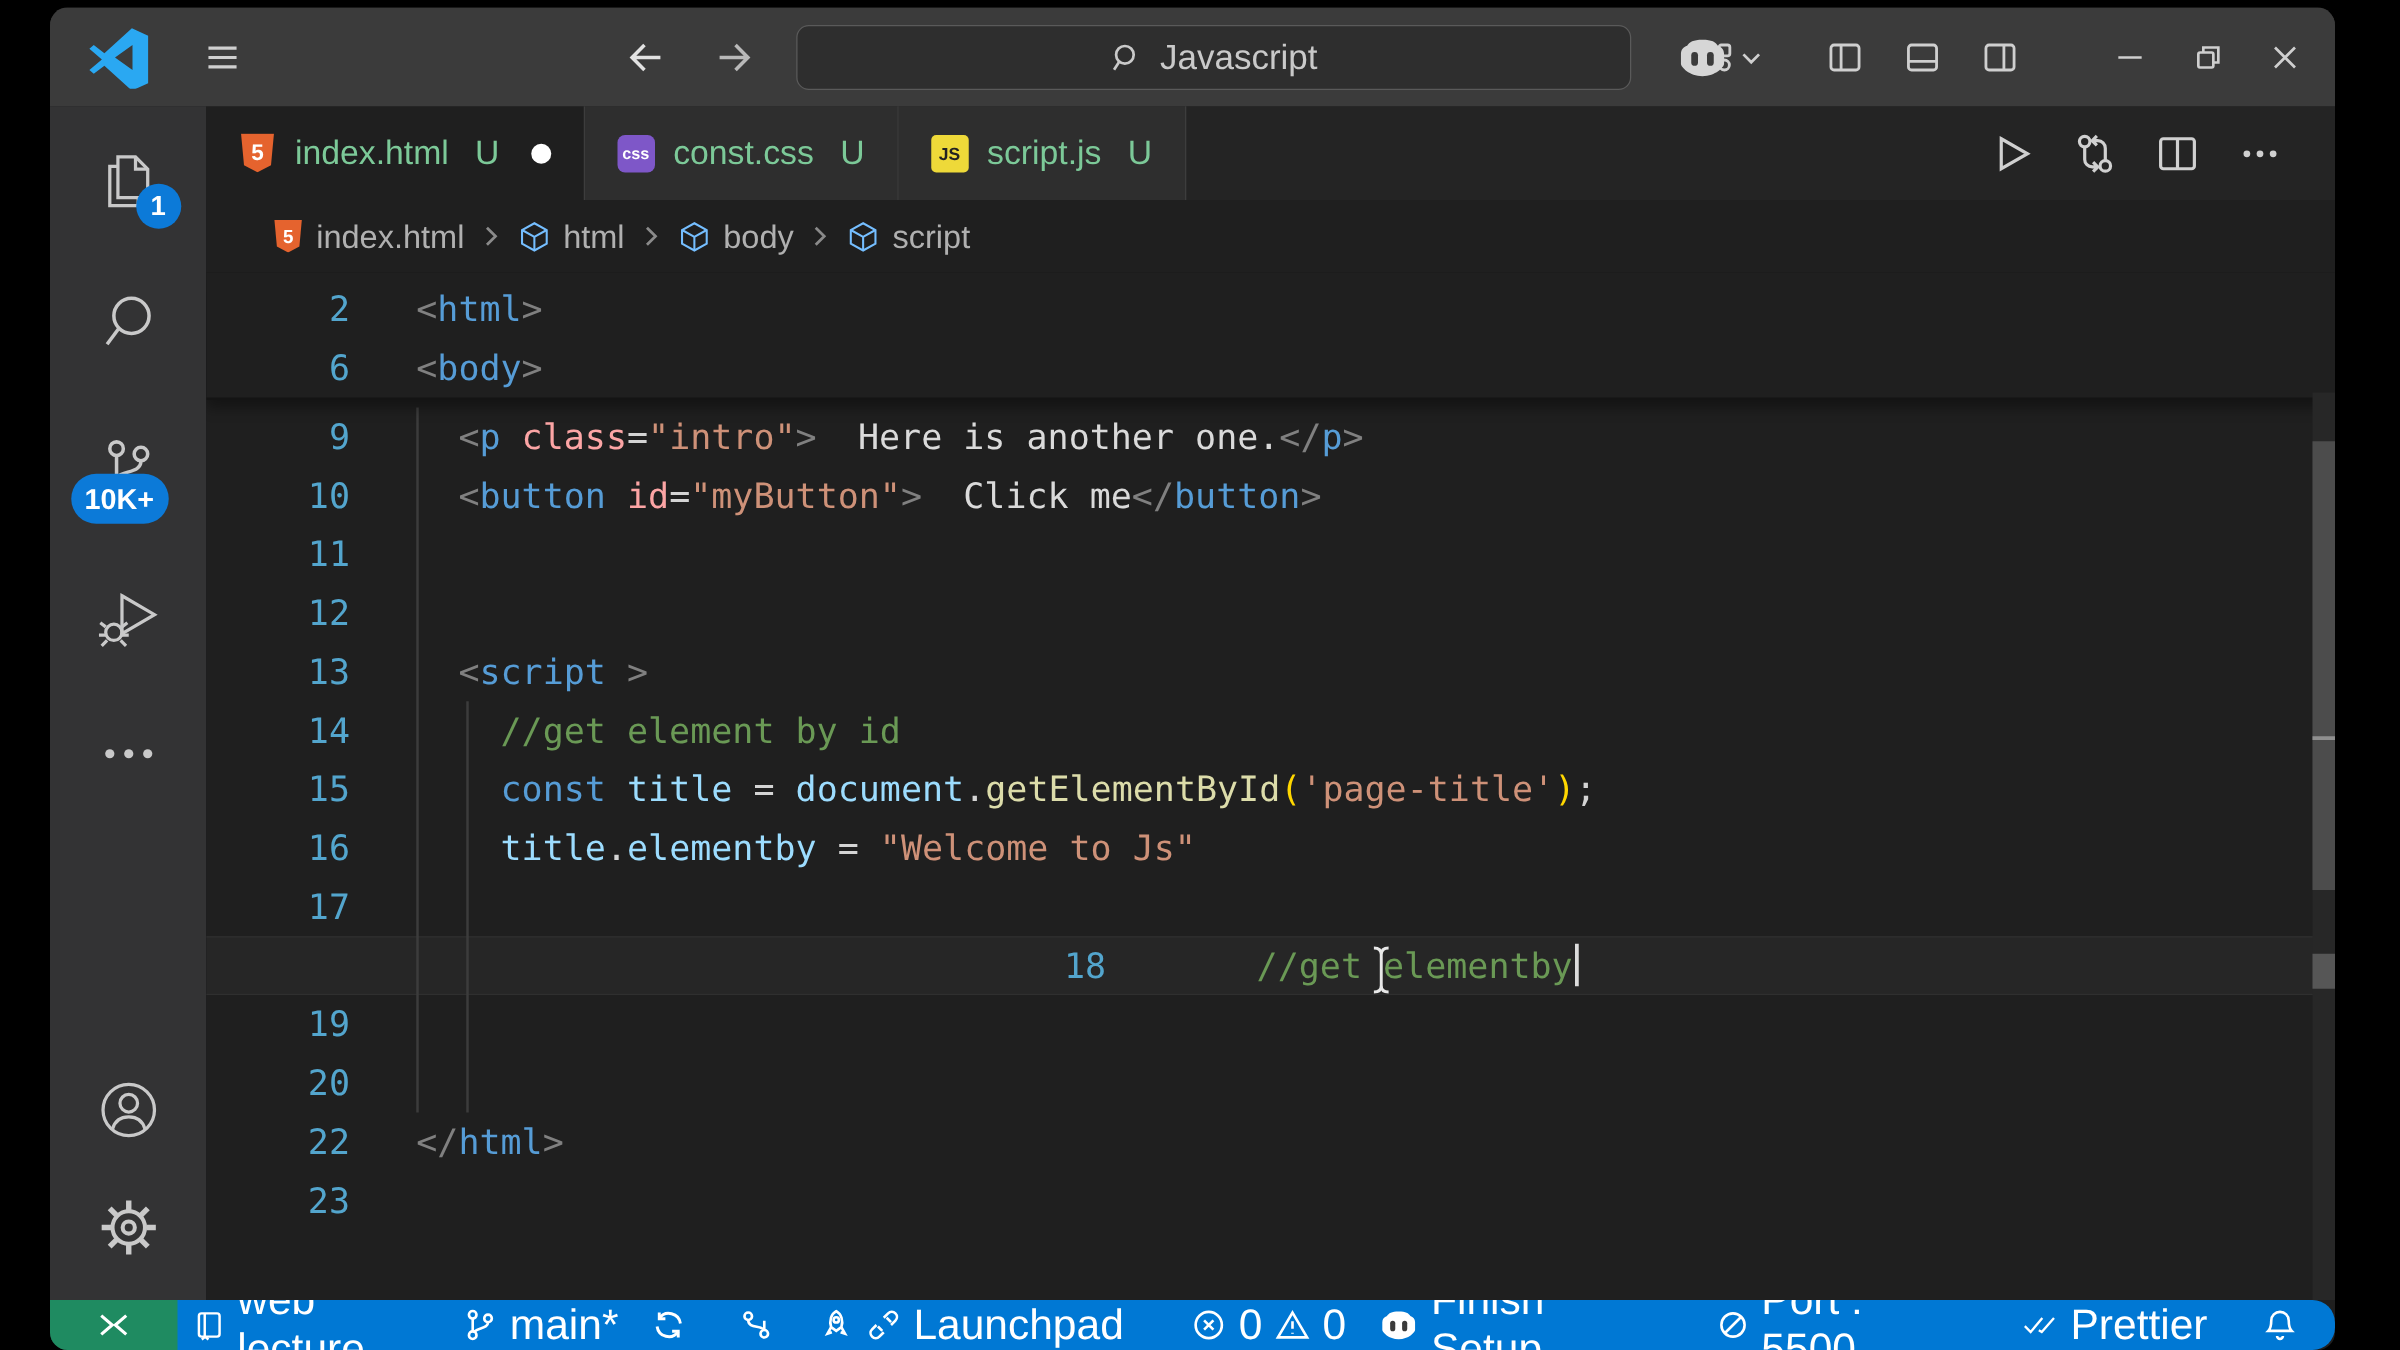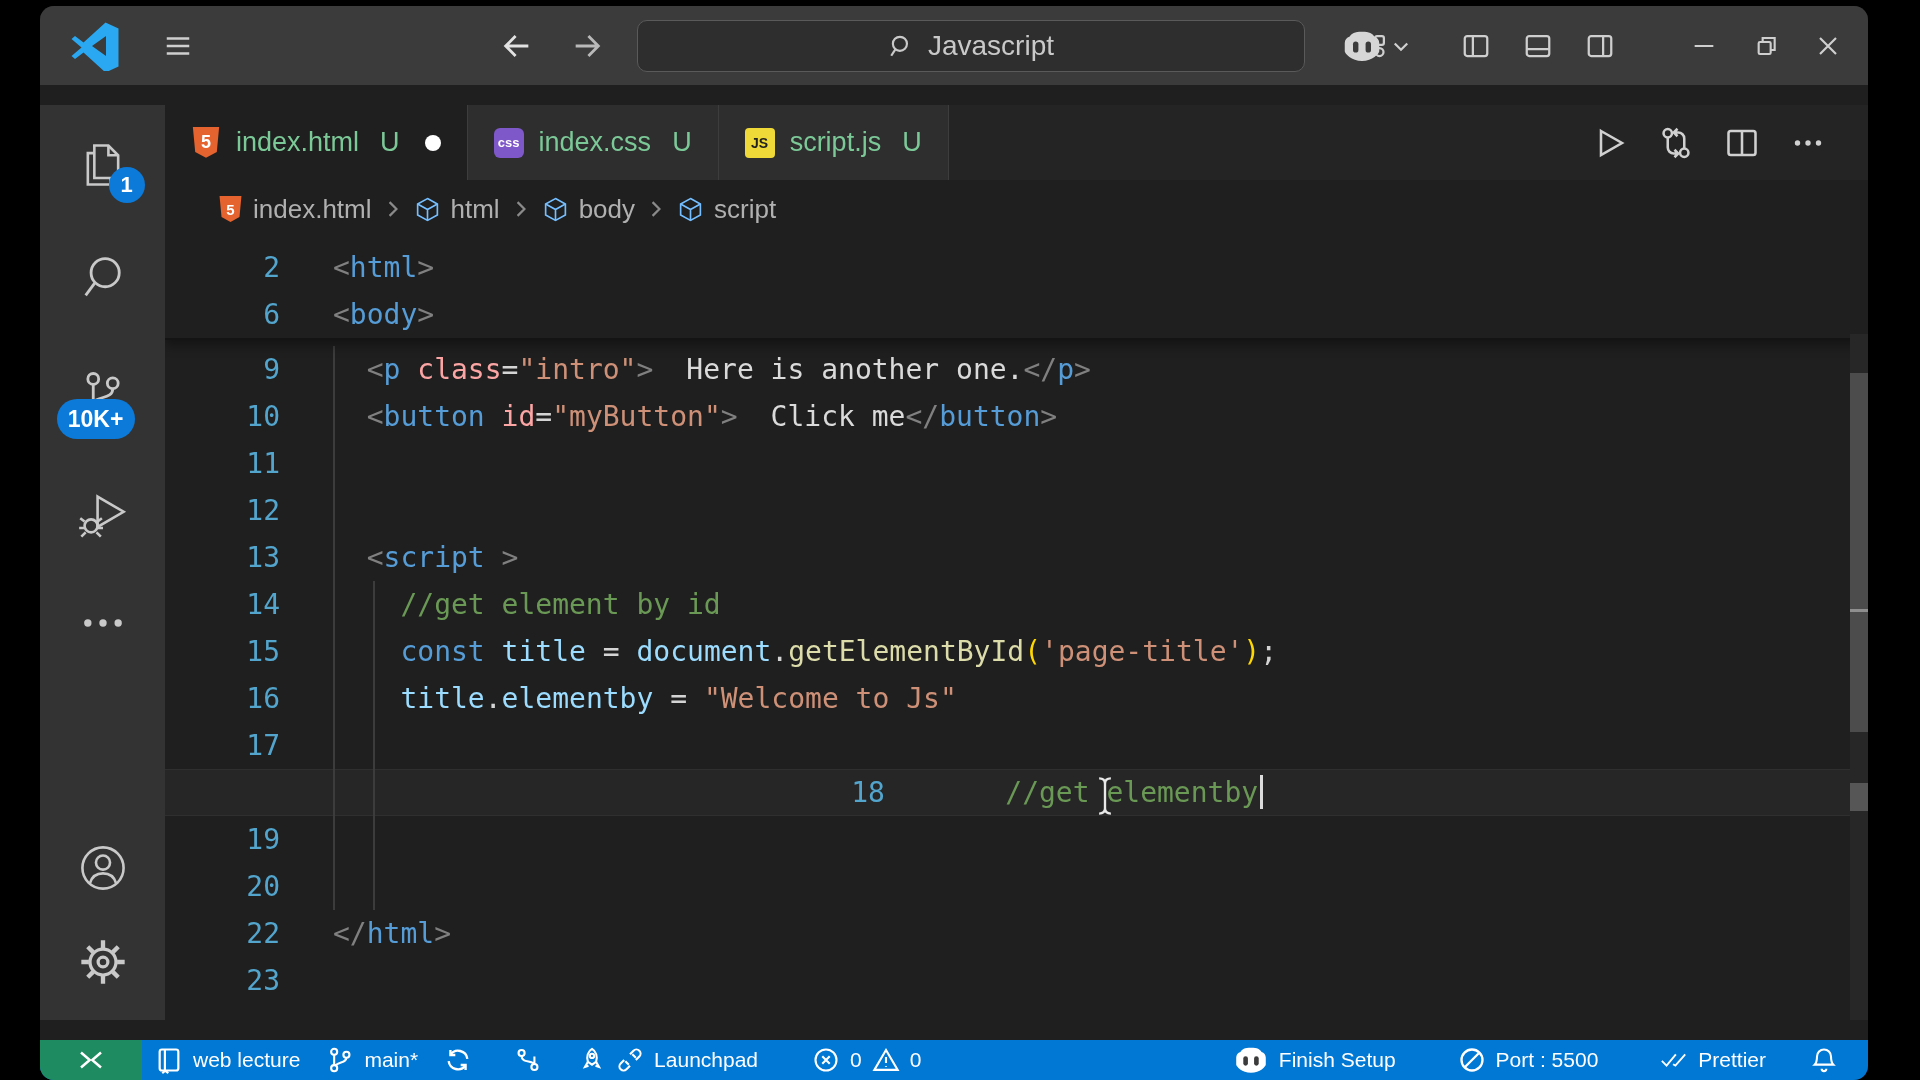--- a/index.html
+++ b/index.html
@@ -2,21 +2,21 @@
 <html><head>
 <meta charset="utf-8">
 <style>
   * { margin:0; padding:0; box-sizing:border-box; }
   html,body { width:1920px; height:1080px; background:#000; overflow:hidden;
     font-family:"Liberation Sans", sans-serif; }
   svg { display:block; }
 
   .window { position:absolute; left:40px; top:6px; width:1828px; height:1074px;
     border-radius:14px; overflow:hidden; background:#1f1f1f;
-    display:flex; flex-direction:column;gap:20px; }
+    display:flex; flex-direction:column; }
 
   
   .titlebar { position:relative; height:79px; flex:0 0 79px; background:#3b3b3b;
     display:flex; align-items:center; color:#d6d6d6; }
   .tb-left { display:flex; align-items:center; gap:38px; padding-left:30px; }
   .logo { width:50px; height:50px; }
   .tb-icon { width:40px; height:40px; display:flex; align-items:center; justify-content:center; color:#cfcfcf; }
   .tb-icon svg { width:30px; height:30px; }
   .tb-center { position:absolute; left:50%; top:0; height:100%; transform:translateX(-50%);
     display:flex; align-items:center; gap:30px; }
@@ -92,21 +92,21 @@
   .g2 { left:208px; top:343px; height:329px; }
   .sb-track { position:absolute; right:0; top:96px; bottom:0; width:18px; background:#272727; z-index:6; }
   .sb-thumb { position:absolute; right:0; top:135px; width:18px; height:359px; background:#4c4c4c; z-index:7; }
   .sb-mark { position:absolute; right:0; top:371px; width:18px; height:3px; background:#8f8f8f; z-index:8; }
   .sb-mark2 { position:absolute; right:0; top:545px; width:18px; height:28px; background:#565656; z-index:7; }
   .mouse-cursor { position:absolute; left:930px; top:538px; z-index:9; }
   .mouse-cursor svg { width:20px; height:40px; }
 
   
   .statusbar { height:40px; flex:0 0 40px; background:#0078d4; color:#fff;
-    display:flex; align-items:center; font-size:21px; }
+    display:flex; align-items:center; font-size:34px;border-radius:18px; }
   .sb-item { display:flex; align-items:center; gap:10px; padding:0 13px; height:100%; }
   .sb-item svg { width:28px; height:28px; }
   .remote { background:#1f8b61; padding:0 36px; height:100%; display:flex; align-items:center; }
   .remote svg { width:30px; height:30px; }
   .problems { margin-left:28px; }
   .sb-flex { flex:1; }
   .cp-status { --eye:#0078d4; }
   .cp-status svg.cp-svg { width:36px; height:30px; }
   .bell-item { padding-right:30px; }
 </style>
@@ -262,21 +262,21 @@
 
       <div class="tabbar">
         <div class="tab active">
           <span class="fi fi-html">5</span>
           <span>index.html</span>
           <span class="u">U</span>
           <span class="dirty-dot"></span>
         </div>
         <div class="tab">
           <span class="fi fi-css">css</span>
-          <span>index.css</span>
+          <span>const.css</span>
           <span class="u">U</span>
         </div>
         <div class="tab">
           <span class="fi fi-js">JS</span>
           <span>script.js</span>
           <span class="u">U</span>
         </div>
         <div class="editor-actions">
           <span>
               <svg viewBox="0 0 24 24" fill="none" stroke="currentColor" stroke-width="1.7">

